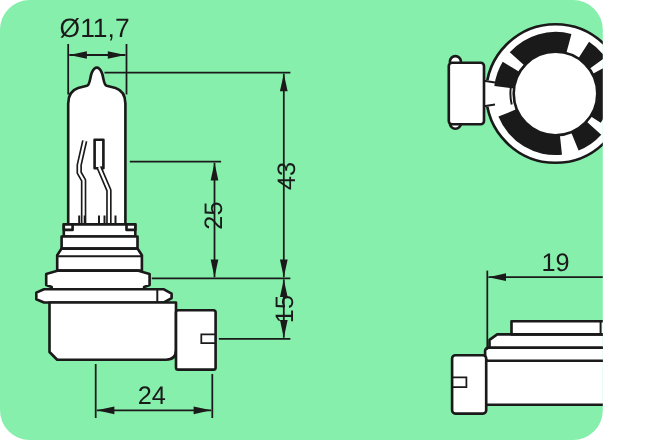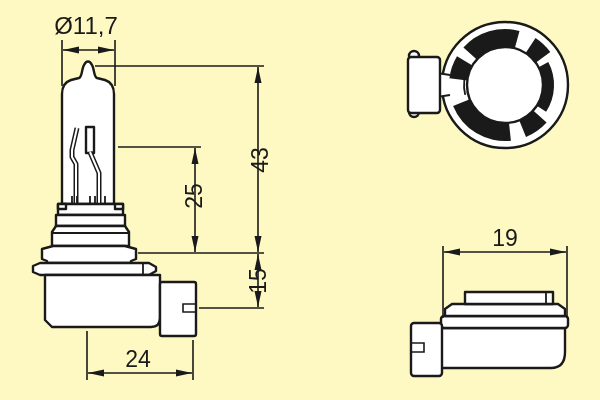--- a/index.html
+++ b/index.html
@@ -1,16 +1,16 @@
 <!DOCTYPE html>
 <html><head>
 <meta charset="utf-8">
 <style>
   html,body{margin:0;padding:0;background:#fff;}
-  .stage{width:600px;height:400px;background:#fef9c3;position:relative;overflow:hidden;}
+  .stage{width:548px;height:400px;background:#86efac;position:relative;overflow:hidden;border-radius:27px;}
   .dim-text{font:23px "Liberation Sans", sans-serif;fill:#1a1a1a;}
   .dim-text-big{font:24px "Liberation Sans", sans-serif;fill:#1a1a1a;}
   .outline{fill:#ffffff;stroke:#1a1a1a;stroke-width:2.4;stroke-linejoin:round;}
   .thin{fill:none;stroke:#1a1a1a;stroke-width:1.8;}
   .dimline{fill:none;stroke:#1a1a1a;stroke-width:1.6;}
   .arrow{fill:#1a1a1a;stroke:none;}
   .wire-b{fill:none;stroke:#1a1a1a;stroke-width:5;stroke-linejoin:round;}
   .wire-w{fill:none;stroke:#ffffff;stroke-width:2;stroke-linejoin:round;}
   .blackfill{fill:#1a1a1a;stroke:none;}
 </style>

